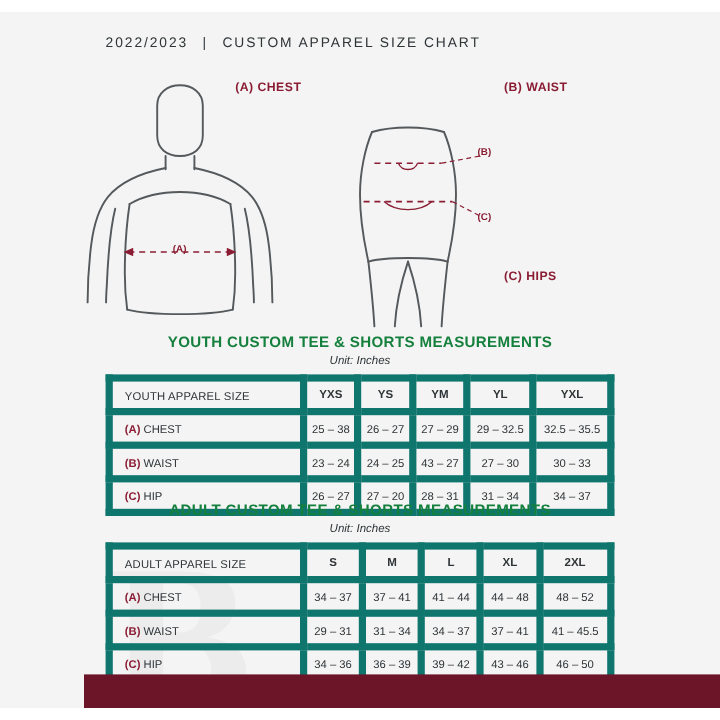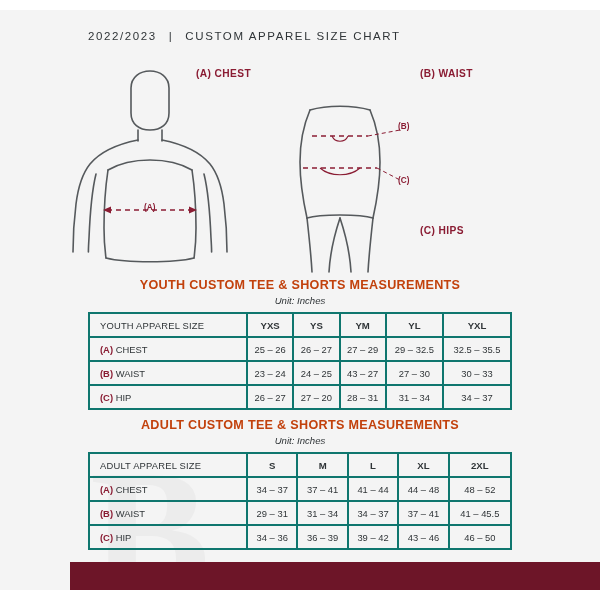--- a/index.html
+++ b/index.html
@@ -111,39 +111,39 @@
     color: #8a1c33;
   }
   
   .sect-title {
     position: absolute;
     width: 600px;
     text-align: center;
     font-size: 12.6px;
     font-weight: bold;
     letter-spacing: .3px;
-    color: #c2410c;
+    color: #15803d;
   }
   .sect-unit {
     position: absolute;
     width: 600px;
     text-align: center;
     font-size: 9.6px;
     font-style: italic;
     color: #2f3437;
   }
   table.chart {
     position: absolute;
     left: 88px;
     width: 424px;
     border-collapse: collapse;
     background: transparent;
   }
   table.chart td, table.chart th {
-    border: 2px solid #0f766e;
+    border: 6px solid #0f766e;
     height: 22px;
     font-size: 9.4px;
     color: #2f3437;
     text-align: center;
     font-weight: normal;
     padding: 0;
     margin-top: 43px;
   }
   table.chart th.first, table.chart td.first {
     text-align: left;
@@ -290,21 +290,21 @@
           <th>YL</th>
           <th>YXL</th>
         </tr>
       </thead>
       <tbody>
         <tr>
           <td class="first">
             <span class="rowlab-letter">(A)</span>
             <span class="rowlab-text">CHEST</span>
           </td>
-          <td>25 – 26</td>
+          <td>25 – 38</td>
           <td>26 – 27</td>
           <td>27 – 29</td>
           <td>29 – 32.5</td>
           <td>32.5 – 35.5</td>
         </tr>
         <tr>
           <td class="first">
             <span class="rowlab-letter">(B)</span>
             <span class="rowlab-text">WAIST</span>
           </td>

